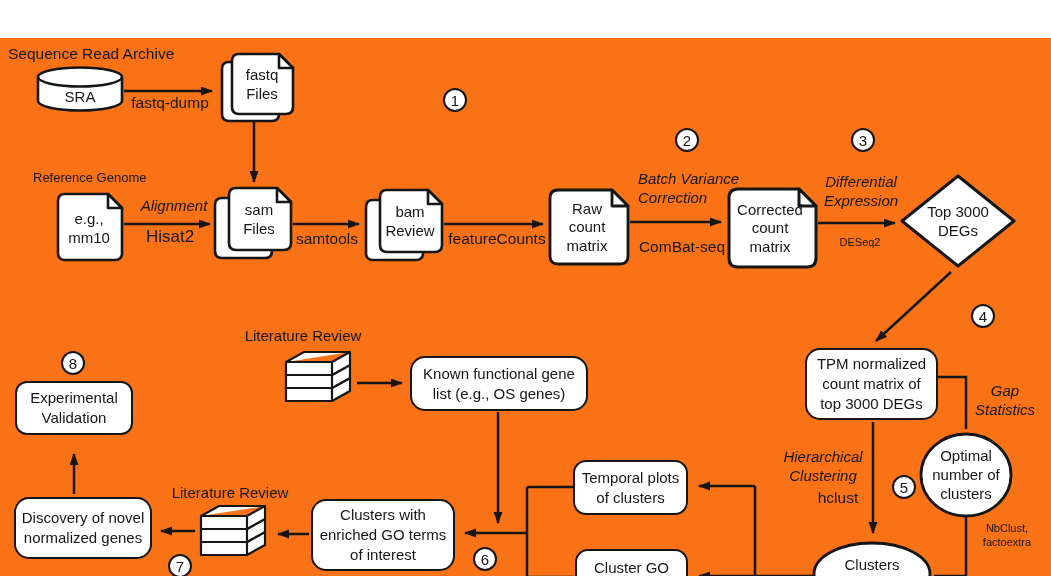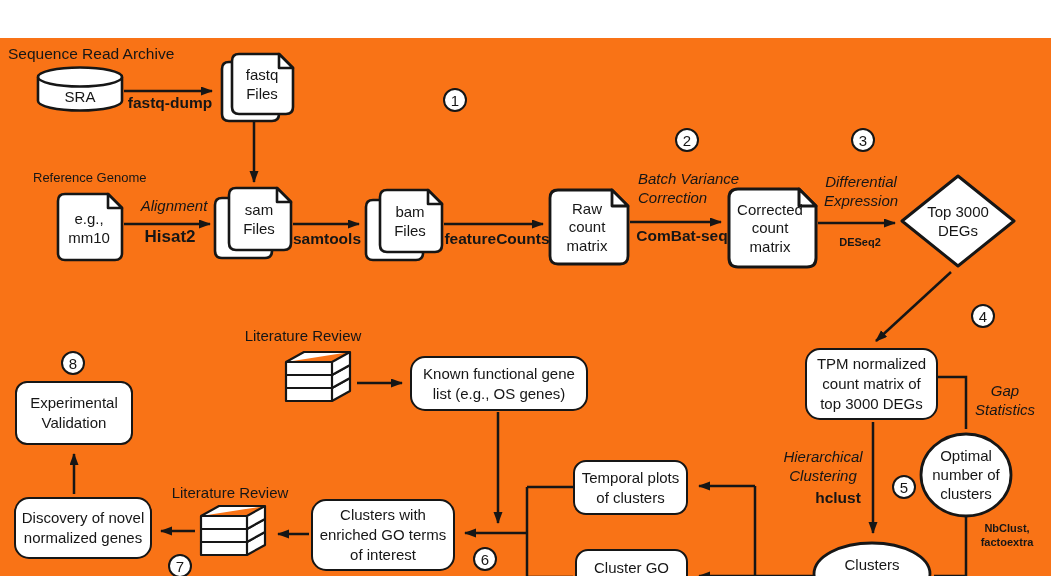--- a/index.html
+++ b/index.html
@@ -7,21 +7,21 @@
     position:relative; width:1051px; height:576px; background:#f97316;
     font-family:"Liberation Sans", sans-serif; color:#161616; overflow:hidden;margin-top:38px;
   }
   #wires { position:absolute; left:0; top:0; z-index:0; }
   .t {
     position:absolute; transform:translate(-50%,-50%); text-align:center;
     white-space:pre-line; line-height:1.28; font-size:15px; z-index:2;
   }
   .tl { position:absolute; white-space:pre-line; line-height:1.28; font-size:15px; z-index:2; }
   .it { font-style:italic; }
-  .b  { font-weight:bold; }
+  .b  { font-weight:normal; }
   .rbox {
     position:absolute; box-sizing:border-box; background:#ffffff;
     border:2.6px solid #161616; border-radius:15px;
     display:flex; align-items:center; justify-content:center;
     text-align:center; white-space:pre-line; font-size:15px; line-height:1.32;
     z-index:1;
   }
   .badge {
     position:absolute; width:24px; height:24px; box-sizing:border-box;
     border:2px solid #161616; border-radius:50%; background:#ffffff;
@@ -130,21 +130,21 @@
   <div class="t" style="left:230px; top:455px">Literature Review</div>
 
   <div class="t" style="left:80px;  top:59px">SRA</div>
   <div class="t" style="left:262px; top:46px">fastq
 Files</div>
   <div class="t" style="left:89px;  top:190px">e.g.,
 mm10</div>
   <div class="t" style="left:259px; top:181px">sam
 Files</div>
   <div class="t" style="left:410px; top:183px">bam
-Files</div>
+Review</div>
   <div class="t" style="left:587px; top:189px; line-height:1.22">Raw
 count
 matrix</div>
   <div class="t" style="left:770px; top:190px; line-height:1.22">Corrected
 count
 matrix</div>
   <div class="t" style="left:958px; top:183px">Top 3000
 DEGs</div>
   <div class="t" style="left:966px; top:437px; line-height:1.25">Optimal
 number of
@@ -159,28 +159,28 @@
 of clusters</div>
   <div class="rbox" style="left:575px; top:511px; width:113px; height:57px; border-radius:13px">Cluster GO
 enrichment</div>
   <div class="rbox" style="left:311px; top:461px; width:144px; height:72px">Clusters with
 enriched GO terms
 of interest</div>
   <div class="rbox" style="left:410px; top:318px; width:178px; height:55px">Known functional gene
 list (e.g., OS genes)</div>
   <div class="rbox" style="left:14px; top:459px; width:138px; height:62px">Discovery of novel
 normalized genes</div>
-  <div class="rbox" style="left:15px; top:343px; width:118px; height:64px; border-radius:12px">Experimental
+  <div class="rbox" style="left:15px; top:343px; width:118px; height:54px; border-radius:12px">Experimental
 Validation</div>
 
   <div class="t b" style="left:170px; top:65px;  font-size:15.5px">fastq-dump</div>
   <div class="t b" style="left:170px; top:199px; font-size:17px">Hisat2</div>
   <div class="t b" style="left:327px; top:201px; font-size:15.5px">samtools</div>
   <div class="t b" style="left:497px; top:201px; font-size:15.5px">featureCounts</div>
-  <div class="t b" style="left:682px; top:198px; font-size:15.5px">ComBat-seq</div>
+  <div class="t b" style="left:682px; top:209px; font-size:15.5px">ComBat-seq</div>
   <div class="t b" style="left:860px; top:204px; font-size:11px">DESeq2</div>
   <div class="t b" style="left:838px; top:460px; font-size:15.5px">hclust</div>
   <div class="t b" style="left:1007px; top:497px; font-size:11px">NbClust,
 factoextra</div>
   <div class="t b" style="left:754px; top:556px; font-size:15.5px">clusterProfiler</div>
 
   <div class="t it" style="left:174px; top:168px">Alignment</div>
   <div class="tl it" style="left:638px; top:131px">Batch Variance
 Correction</div>
   <div class="t it" style="left:861px; top:153px">Differential

